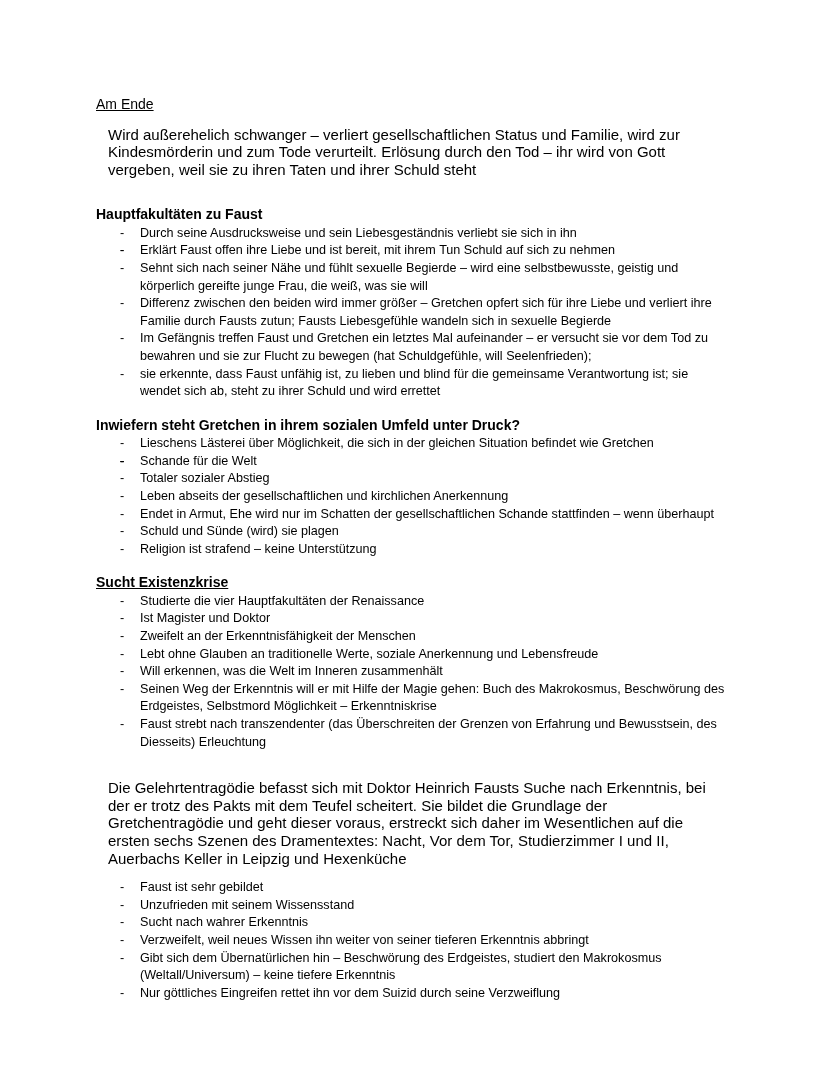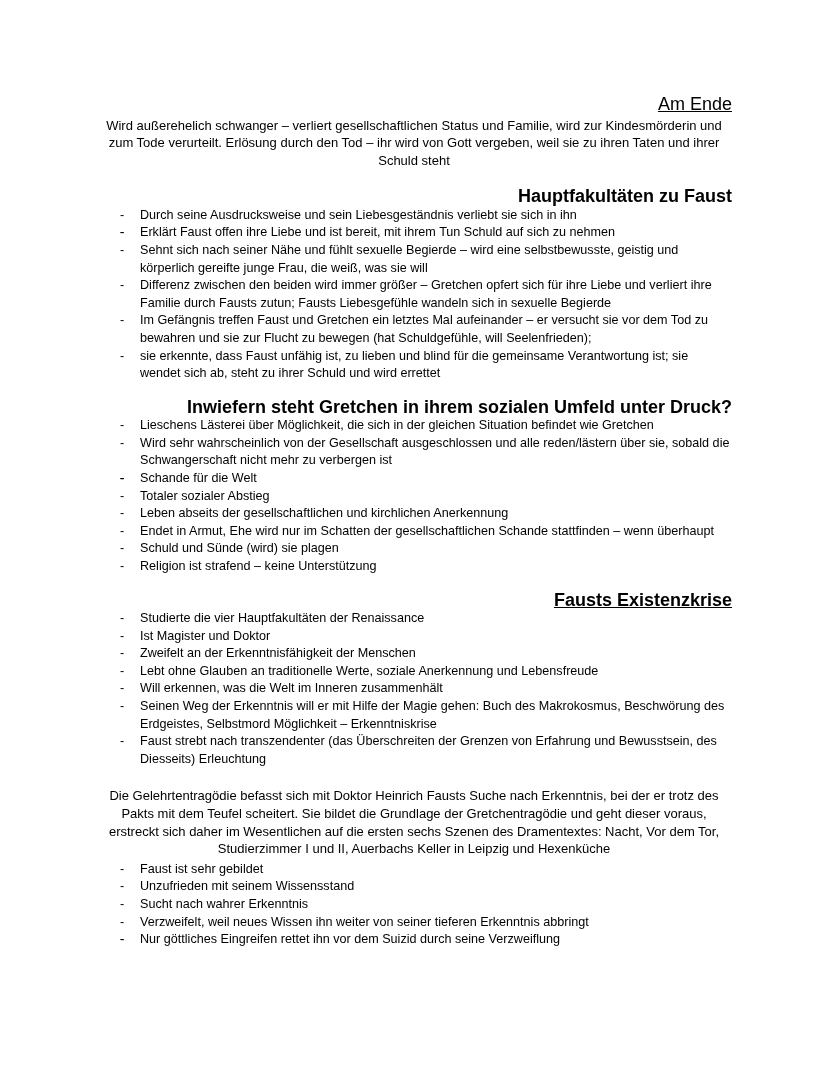--- a/index.html
+++ b/index.html
@@ -17,39 +17,38 @@
     width: 828px;
     min-height: 1071px;
     box-sizing: border-box;
     padding: 96px 96px 40px 96px;
     background: #ffffff;
   }
   .section {
     margin-bottom: 0;
   }
   .heading {
-    font-size: 18px;
+    font-size: 14px;
     line-height: 17.5px;
     font-weight: bold;
     margin: 0 0 1px 0;
-    text-align: right;
   }
   .heading.underline {
     text-decoration: underline;
     font-weight: normal;
   }
   .heading.underline-bold {
     text-decoration: underline;
     font-weight: bold;
   }
   .para {
-    font-size: 13px;
+    font-size: 15px;
     line-height: 17.6px;
-    margin: 3px;
-    text-align: center;
+    margin: 12px;
+    text-align: left;
   }
   .para .lead {
     font-weight: normal;
   }
   ul.dashlist {
     list-style: none;
     margin: 0;
     padding: 0;
   }
   ul.dashlist > li {
@@ -90,54 +89,54 @@
       <li><span class="dash">-</span><span>sie erkennte, dass Faust unfähig ist, zu lieben und blind für die gemeinsame Verantwortung ist; sie wendet sich ab, steht zu ihrer Schuld und wird errettet</span></li>
     </ul>
   </div>
 
   <div class="gap-md"></div>
 
   <div class="section">
     <div class="heading">Inwiefern steht Gretchen in ihrem sozialen Umfeld unter Druck?</div>
     <ul class="dashlist">
       <li><span class="dash">-</span><span>Lieschens Lästerei über Möglichkeit, die sich in der gleichen Situation befindet wie Gretchen</span></li>
-      <li><span class="dash">-</span><span>Wird sehr wahrscheinlich von der Gesellschaft ausgeschlossen und alle reden/lästern über sie, sobald die Schwangerschaft nicht mehr zu verbergen ist</span></li>
+      <li><span class="dash">-</span></li>
       <li><span class="dash">-</span></li>
       <li><span class="dash">-</span></li>
       <li><span class="dash">-</span><span>Schande für die Welt</span></li>
       <li><span class="dash">-</span><span>Totaler sozialer Abstieg</span></li>
       <li><span class="dash">-</span><span>Leben abseits der gesellschaftlichen und kirchlichen Anerkennung</span></li>
       <li><span class="dash">-</span><span>Endet in Armut, Ehe wird nur im Schatten der gesellschaftlichen Schande stattfinden – wenn überhaupt</span></li>
       <li><span class="dash">-</span><span>Schuld und Sünde (wird) sie plagen</span></li>
       <li><span class="dash">-</span><span>Religion ist strafend – keine Unterstützung</span></li>
     </ul>
   </div>
 
   <div class="gap-md"></div>
 
   <div class="section">
-    <div class="heading underline-bold">Fausts Existenzkrise</div>
+    <div class="heading underline-bold">Sucht Existenzkrise</div>
     <ul class="dashlist">
       <li><span class="dash">-</span><span>Studierte die vier Hauptfakultäten der Renaissance</span></li>
       <li><span class="dash">-</span><span>Ist Magister und Doktor</span></li>
       <li><span class="dash">-</span><span>Zweifelt an der Erkenntnisfähigkeit der Menschen</span></li>
       <li><span class="dash">-</span><span>Lebt ohne Glauben an traditionelle Werte, soziale Anerkennung und Lebensfreude</span></li>
       <li><span class="dash">-</span><span>Will erkennen, was die Welt im Inneren zusammenhält</span></li>
       <li><span class="dash">-</span><span>Seinen Weg der Erkenntnis will er mit Hilfe der Magie gehen: Buch des Makrokosmus, Beschwörung des Erdgeistes, Selbstmord Möglichkeit – Erkenntniskrise</span></li>
       <li><span class="dash">-</span><span>Faust strebt nach transzendenter (das Überschreiten der Grenzen von Erfahrung und Bewusstsein, des Diesseits) Erleuchtung</span></li>
     </ul>
   </div>
 
   <div class="gap-md"></div>
 
   <div class="section">
     <p class="para"><span class="lead">Die Gelehrtentragödie</span><span> befasst sich mit Doktor Heinrich Fausts Suche nach Erkenntnis, bei der er trotz des Pakts mit dem Teufel scheitert. Sie bildet die Grundlage der Gretchentragödie und geht dieser voraus, erstreckt sich daher im Wesentlichen auf die ersten sechs Szenen des Dramentextes: Nacht, Vor dem Tor, Studierzimmer I und II, Auerbachs Keller in Leipzig und Hexenküche</span></p>
     <ul class="dashlist">
       <li><span class="dash">-</span><span>Faust ist sehr gebildet</span></li>
       <li><span class="dash">-</span><span>Unzufrieden mit seinem Wissensstand</span></li>
       <li><span class="dash">-</span><span>Sucht nach wahrer Erkenntnis</span></li>
       <li><span class="dash">-</span><span>Verzweifelt, weil neues Wissen ihn weiter von seiner tieferen Erkenntnis abbringt</span></li>
-      <li><span class="dash">-</span></li>
+      <li><span class="dash">-</span><span>Gibt sich dem Übernatürlichen hin – Beschwörung des Erdgeistes, studiert den Makrokosmus (Weltall/Universum) – keine tiefere Erkenntnis</span></li>
       <li><span class="dash">-</span><span>Nur göttliches Eingreifen rettet ihn vor dem Suizid durch seine Verzweiflung</span></li>
     </ul>
   </div>
 
 </div>
 
 </body></html>

